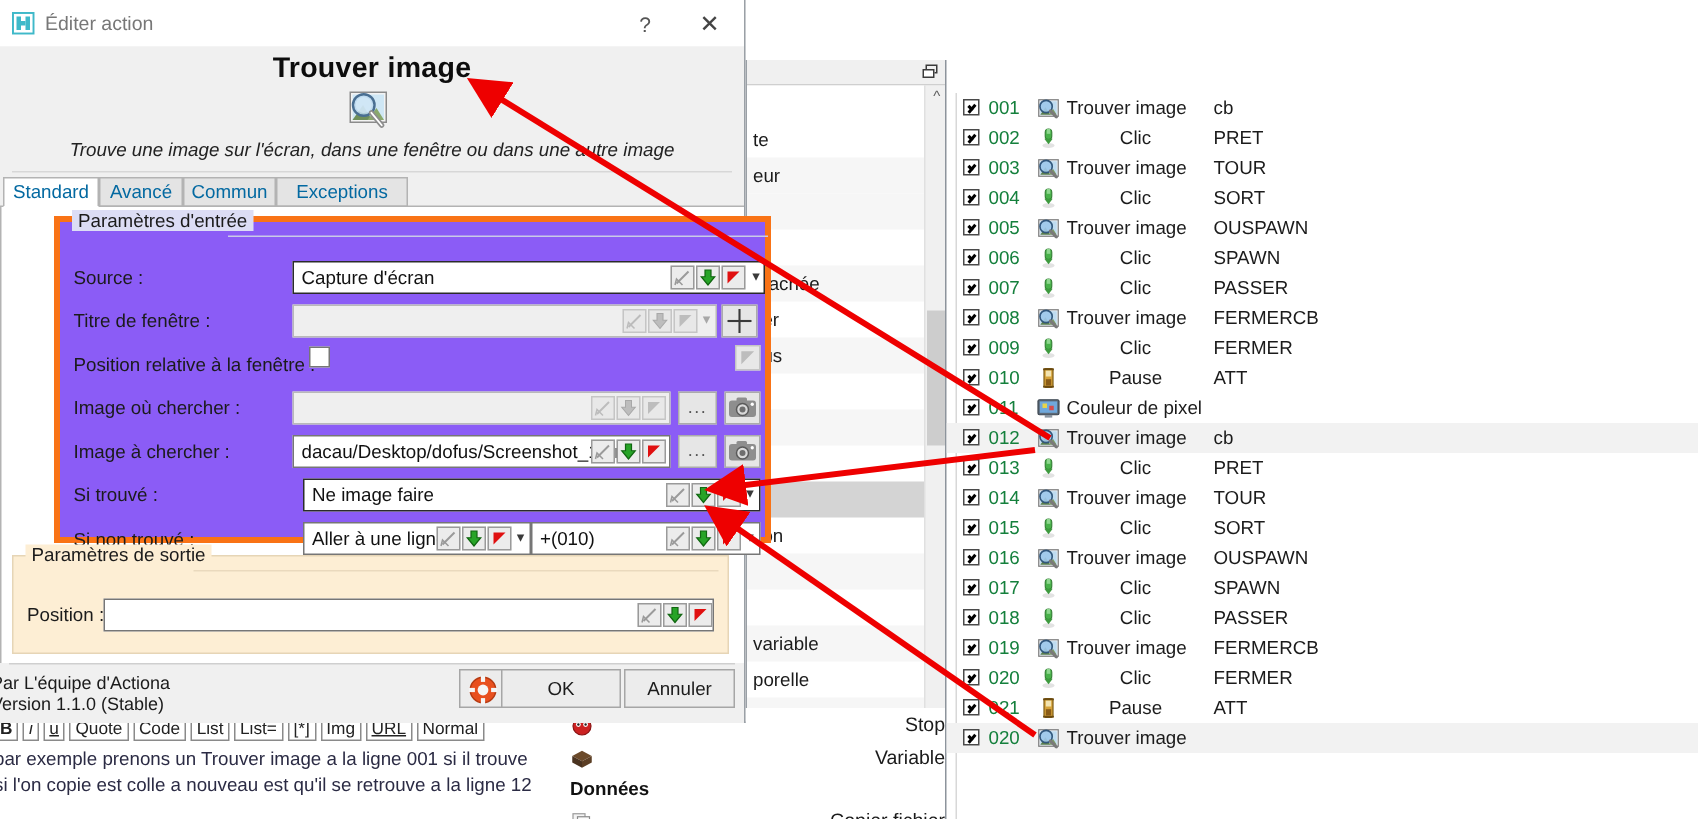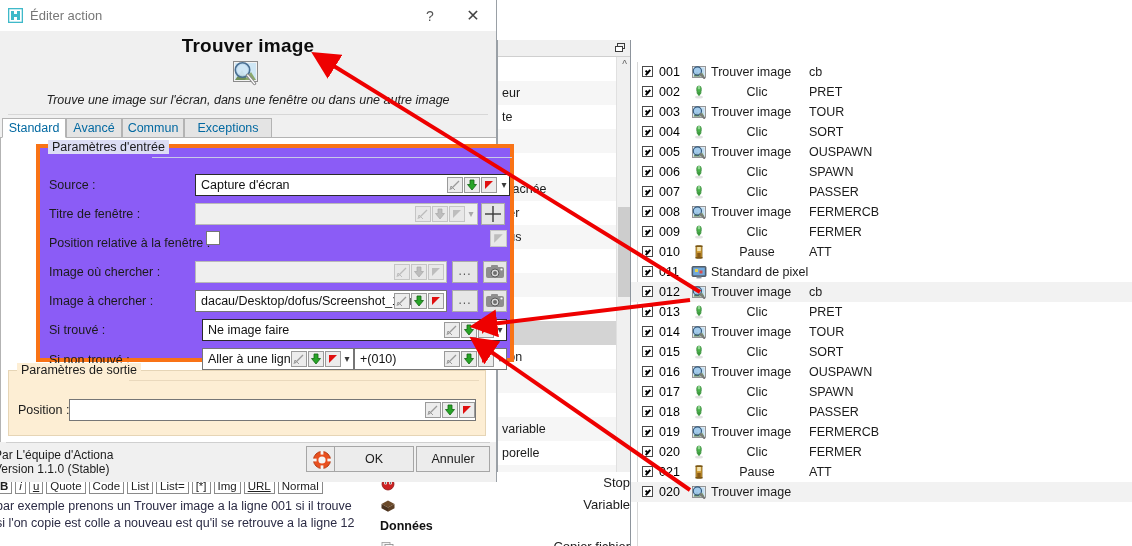--- a/index.html
+++ b/index.html
@@ -48,21 +48,21 @@
   .th .sep{position:absolute;right:0;top:2px;height:17px;width:1px;background:#cdcdcd;}
   #th-ligne{left:6px;width:76px;}
   #th-action{left:83px;width:118px;}
   #th-comment{left:202px;width:298px;}
   #table-body{position:absolute;left:0;top:22px;width:502px;height:484px;overflow:hidden;}
   .trow{position:relative;height:20px;line-height:20px;white-space:nowrap;}
   .trow.sel{background:#f2f2f2;}
   .trow .cb{position:absolute;left:11px;top:4px;width:11px;height:11px;box-sizing:border-box;border:1px solid #4a4a4a;background:#fff;}
   .trow .cb:after{content:"";position:absolute;left:2px;top:4px;width:4px;height:2px;background:#000;transform:rotate(45deg);}
   .trow .cb:before{content:"";position:absolute;left:4px;top:2px;width:2px;height:7px;background:#000;transform:rotate(40deg);}
-  .trow .lid{position:absolute;left:28px;top:0;font-size:12.5px;color:#000000;}
+  .trow .lid{position:absolute;left:28px;top:0;font-size:12.5px;color:#15803d;}
   .trow .aicon{position:absolute;left:60px;top:3px;width:16px;height:14px;}
   .trow .aname{position:absolute;left:80px;top:0;width:92px;text-align:center;font-size:12.5px;color:#1b1b1b;}
   .trow .cmt{position:absolute;left:178px;top:0;font-size:12.5px;color:#1b1b1b;}
   #table-vline{position:absolute;left:6px;top:22px;width:1px;height:484px;background:#d8d8d8;}
 
   
   #dialog{position:absolute;left:0;top:0;width:497px;height:482px;background:#f0f0f0;border-right:1px solid #9aa0a6;border-bottom:1px solid #9aa0a6;box-sizing:border-box;}
   #dlg-titlebar{position:absolute;left:0;top:0;width:496px;height:31px;background:#ffffff;}
   #dlg-icon{position:absolute;left:8px;top:8px;width:15px;height:15px;}
   #dlg-title{position:absolute;left:30px;top:8px;font-size:13px;color:#777777;}
@@ -133,22 +133,22 @@
 
   <div id="bg-mid-panel">
     <div id="bg-mid-titlebar">
       <span id="bg-mid-float">
           <i class="a"></i>
           <i class="b"></i>
         </span>
     </div>
     <div id="bg-mid-list">
         <div class="bg-row"></div>
+        <div class="bg-row">te</div>
         <div class="bg-row alt">eur</div>
-        <div class="bg-row">te</div>
         <div class="bg-row alt"></div>
         <div class="bg-row"></div>
         <div class="bg-row alt">étachée</div>
         <div class="bg-row">cer</div>
         <div class="bg-row alt">sus</div>
         <div class="bg-row"></div>
         <div class="bg-row alt"></div>
         <div class="bg-row"></div>
         <div class="bg-row sel"></div>
         <div class="bg-row">tion</div>
@@ -330,21 +330,21 @@
       <div class="trow">
         <span class="cb"></span>
         <span class="lid">011</span>
         <span class="aicon"><svg viewBox="0 0 16 14" width="16" height="14">
             <rect x="1" y="1.5" width="14" height="10" rx="1" fill="#5d6a78" stroke="#3b4550" stroke-width="0.8"></rect>
             <rect x="2.2" y="2.6" width="11.6" height="7.6" fill="#6fa8dc"></rect>
             <rect x="4" y="4" width="3" height="3" fill="#e8d44a"></rect>
             <rect x="8.5" y="5.5" width="3" height="3" fill="#d94a4a"></rect>
             <rect x="5.5" y="11.6" width="5" height="1.8" fill="#8a95a1"></rect>
           </svg></span>
-        <span class="aname" style="text-align: left; width: auto;">Standard de pixel</span>
+        <span class="aname" style="text-align: left; width: auto;">Couleur de pixel</span>
         <span class="cmt"></span>
       </div>
       <div class="trow sel">
         <span class="cb"></span>
         <span class="lid">012</span>
         <span class="aicon"><svg viewBox="0 0 16 14" width="16" height="14">
             <rect x="1.5" y="1.5" width="13" height="11" fill="#eef3f7" stroke="#7d7d7d" stroke-width="0.8"></rect>
             <rect x="2.5" y="2.5" width="11" height="9" fill="#bfdcf0"></rect>
             <polygon points="2.5,11.5 6,6.5 9,11.5" fill="#5d7f4c"></polygon>
             <polygon points="8,11.5 11,7.5 13.5,11.5" fill="#7c9a62"></polygon>

